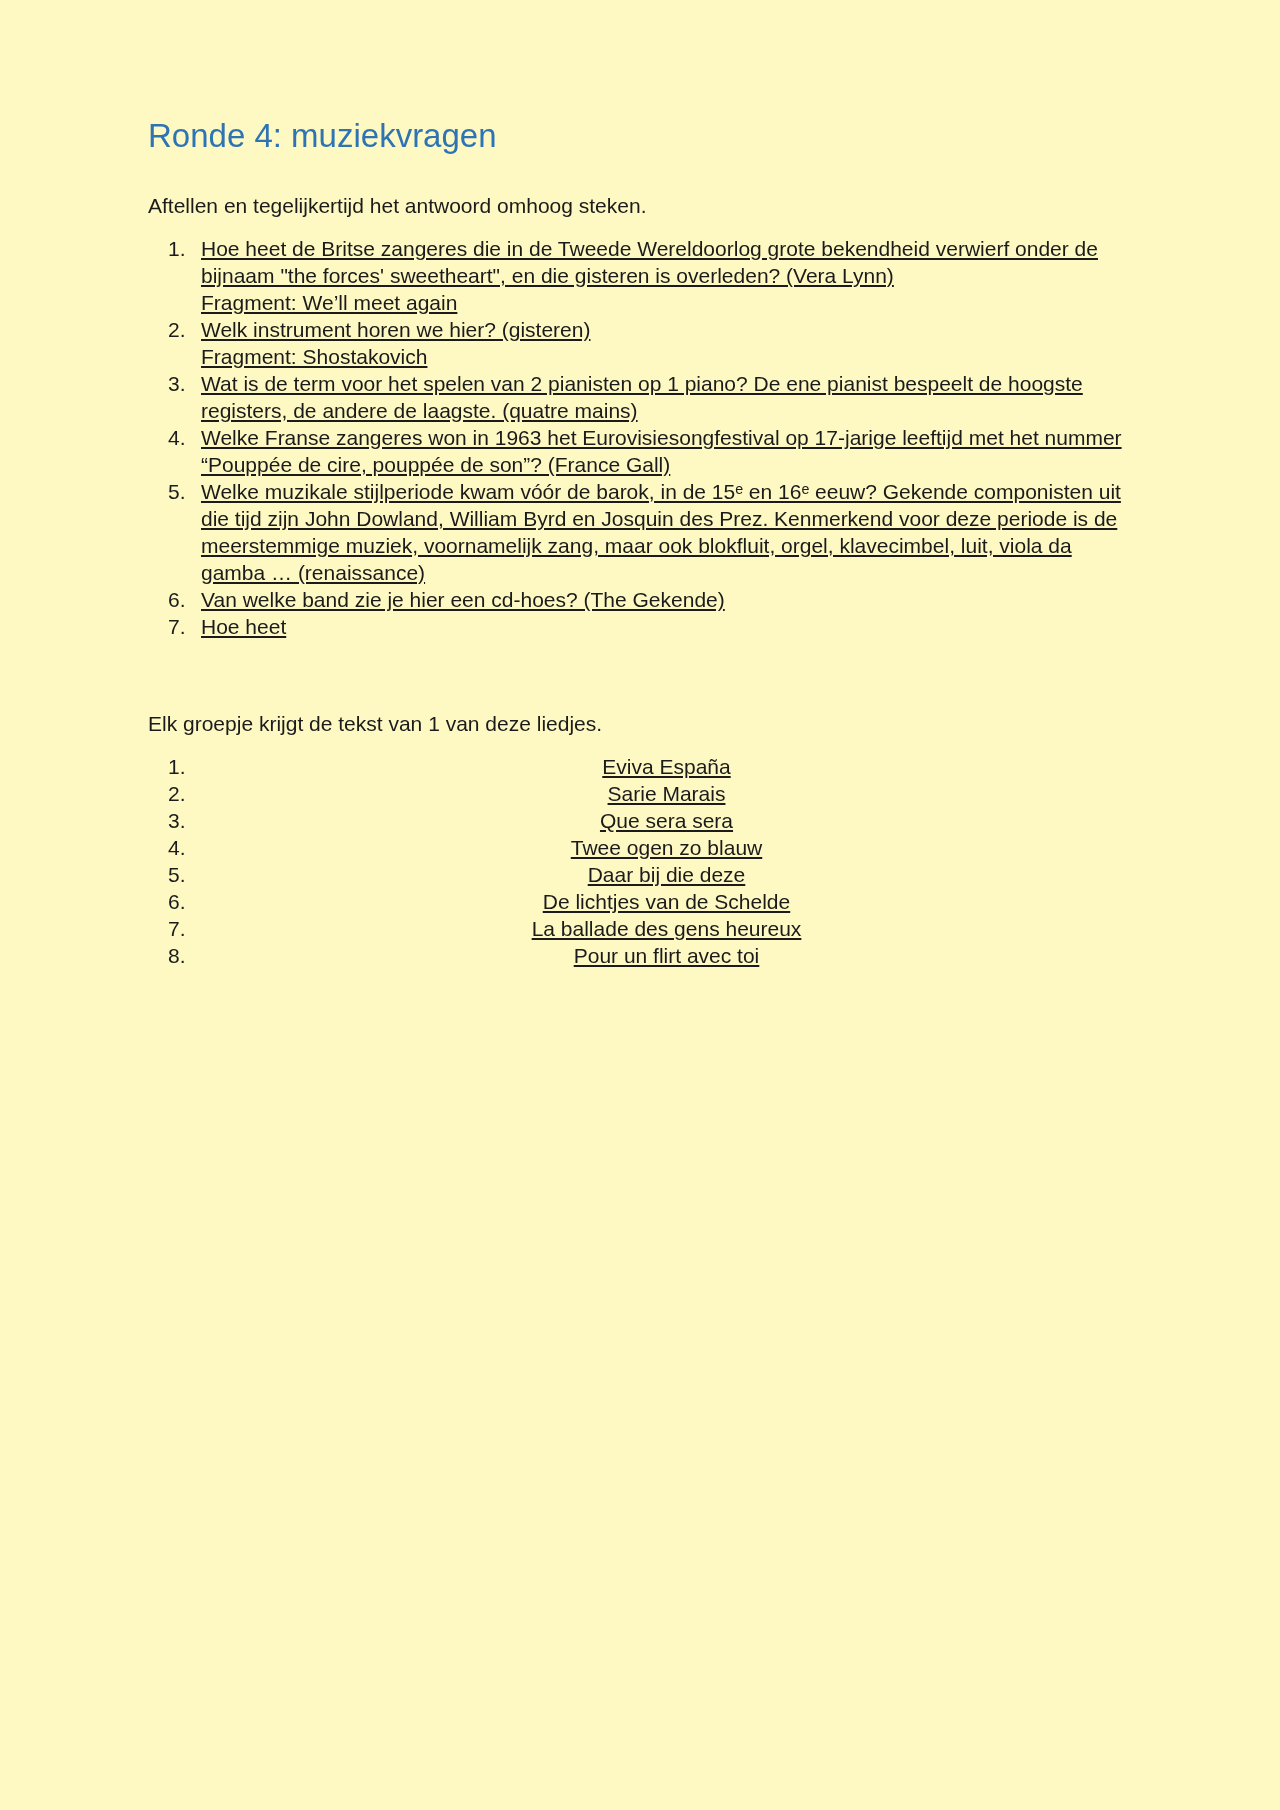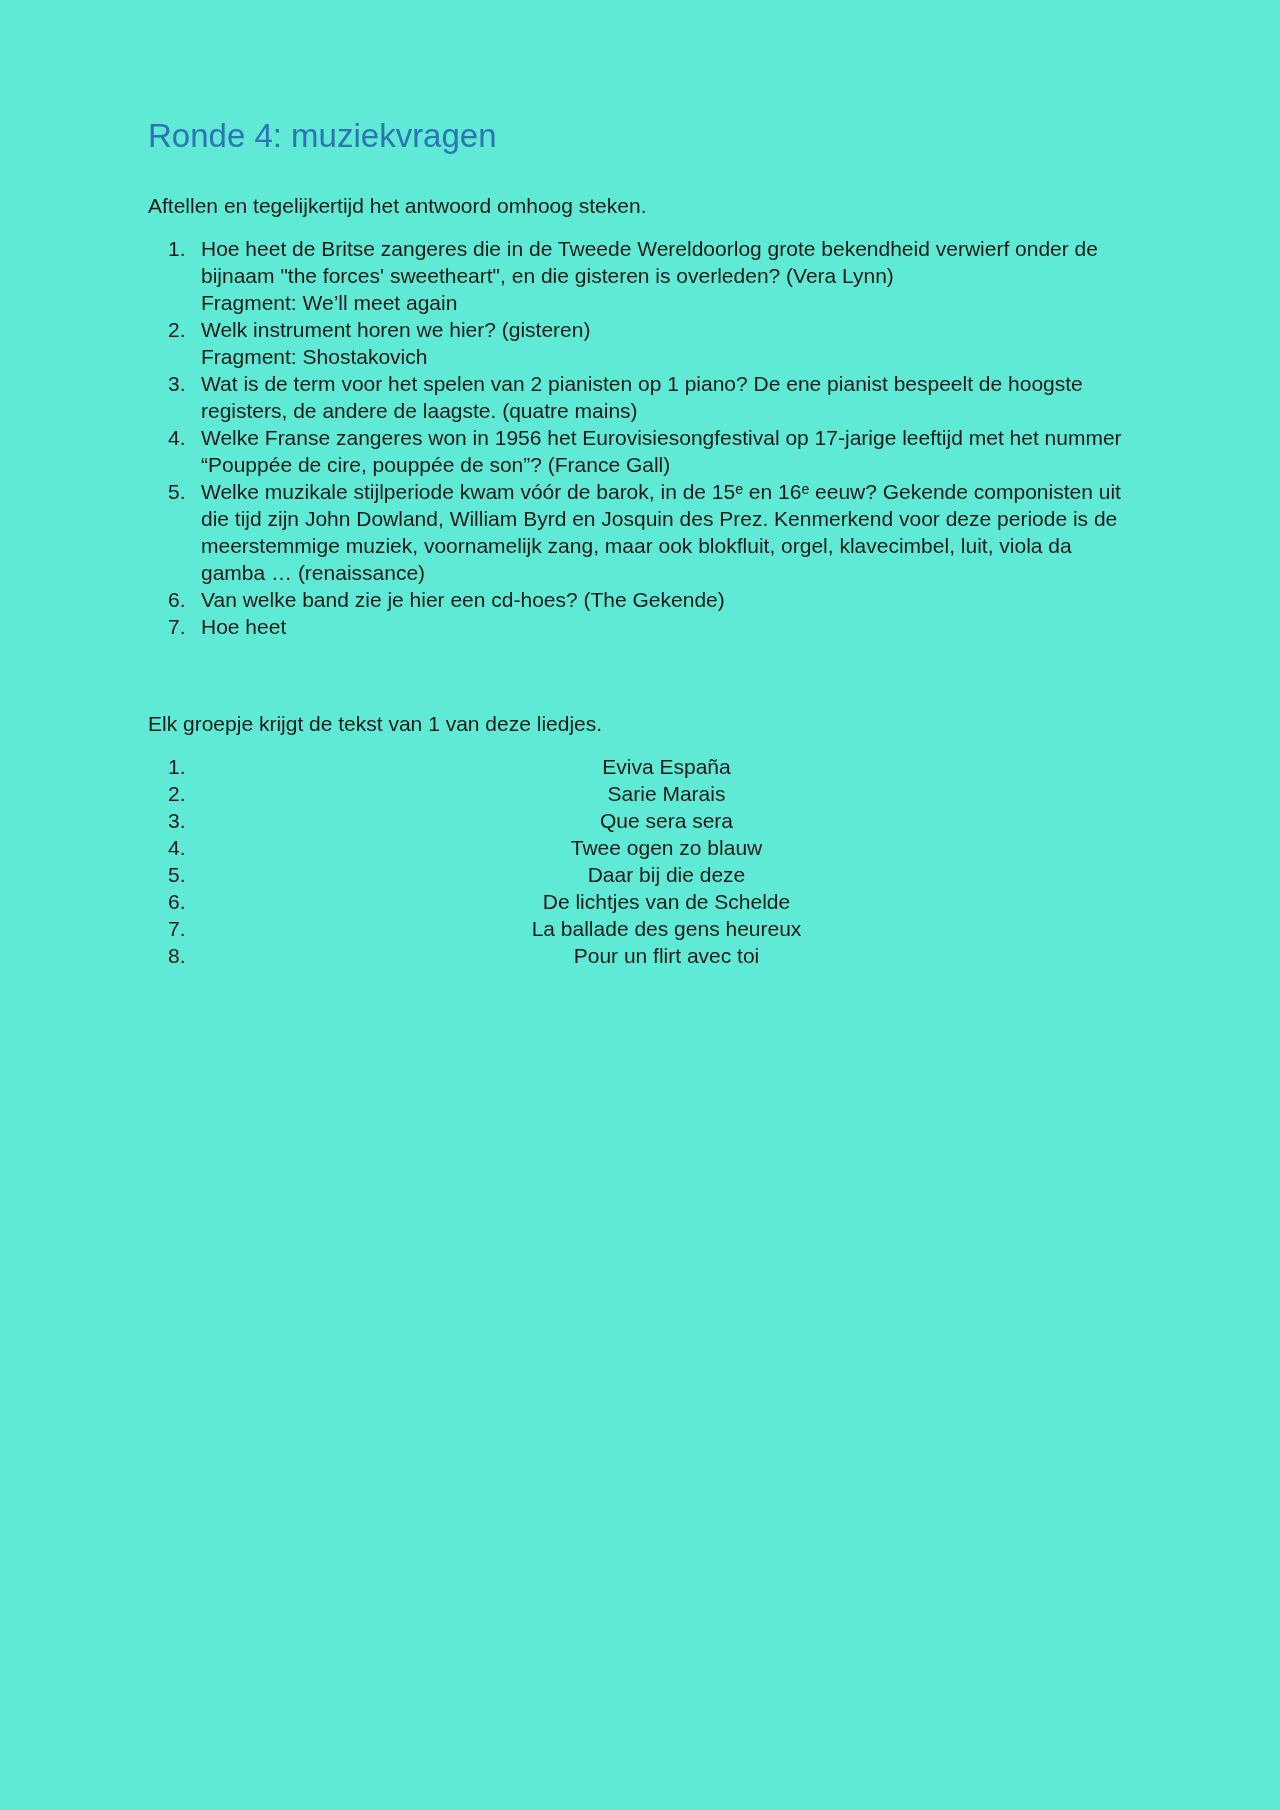--- a/index.html
+++ b/index.html
@@ -8,21 +8,21 @@
     background: #ffffff;
   }
   body {
     width: 1280px;
     min-height: 1810px;
   }
   .page {
     box-sizing: border-box;
     width: 1280px;
     min-height: 1810px;
-    background: #5eead4;
+    background: #fef9c3;
     padding: 116px 148px 60px 148px;
     font-family: "Liberation Sans", "DejaVu Sans", sans-serif;
     font-size: 21px;
     line-height: 27px;
     color: #1b1b1b;
   }
   .section-heading {
     font-family: "Liberation Sans", "DejaVu Sans", sans-serif;
     font-size: 33px;
     line-height: 40px;
@@ -47,20 +47,21 @@
   }
   .item-number {
     flex: 0 0 auto;
     width: 33px;
     margin-left: 20px;
     text-align: left;
   }
   .item-text {
     flex: 1 1 auto;
     white-space: pre-line;
+    text-decoration: underline;
   }
   .second-list .item-text {
     white-space: normal;
     text-align: center;
   }
 </style>
 </head>
 <body>
 
 <div class="page">
@@ -80,21 +81,21 @@
         <span class="item-number">2.</span>
         <span class="item-text">Welk instrument horen we hier? (gisteren)
 Fragment: Shostakovich</span>
       </div>
       <div class="list-item">
         <span class="item-number">3.</span>
         <span class="item-text">Wat is de term voor het spelen van 2 pianisten op 1 piano? De ene pianist bespeelt de hoogste registers, de andere de laagste. (quatre mains)</span>
       </div>
       <div class="list-item">
         <span class="item-number">4.</span>
-        <span class="item-text">Welke Franse zangeres won in 1956 het Eurovisiesongfestival op 17-jarige leeftijd met het nummer “Pouppée de cire, pouppée de son”? (France Gall)</span>
+        <span class="item-text">Welke Franse zangeres won in 1963 het Eurovisiesongfestival op 17-jarige leeftijd met het nummer “Pouppée de cire, pouppée de son”? (France Gall)</span>
       </div>
       <div class="list-item">
         <span class="item-number">5.</span>
         <span class="item-text">Welke muzikale stijlperiode kwam vóór de barok, in de 15ᵉ en 16ᵉ eeuw? Gekende componisten uit die tijd zijn John Dowland, William Byrd en Josquin des Prez. Kenmerkend voor deze periode is de meerstemmige muziek, voornamelijk zang, maar ook blokfluit, orgel, klavecimbel, luit, viola da gamba … (renaissance)</span>
       </div>
       <div class="list-item">
         <span class="item-number">6.</span>
         <span class="item-text">Van welke band zie je hier een cd-hoes? (The Gekende)</span>
       </div>
       <div class="list-item">

